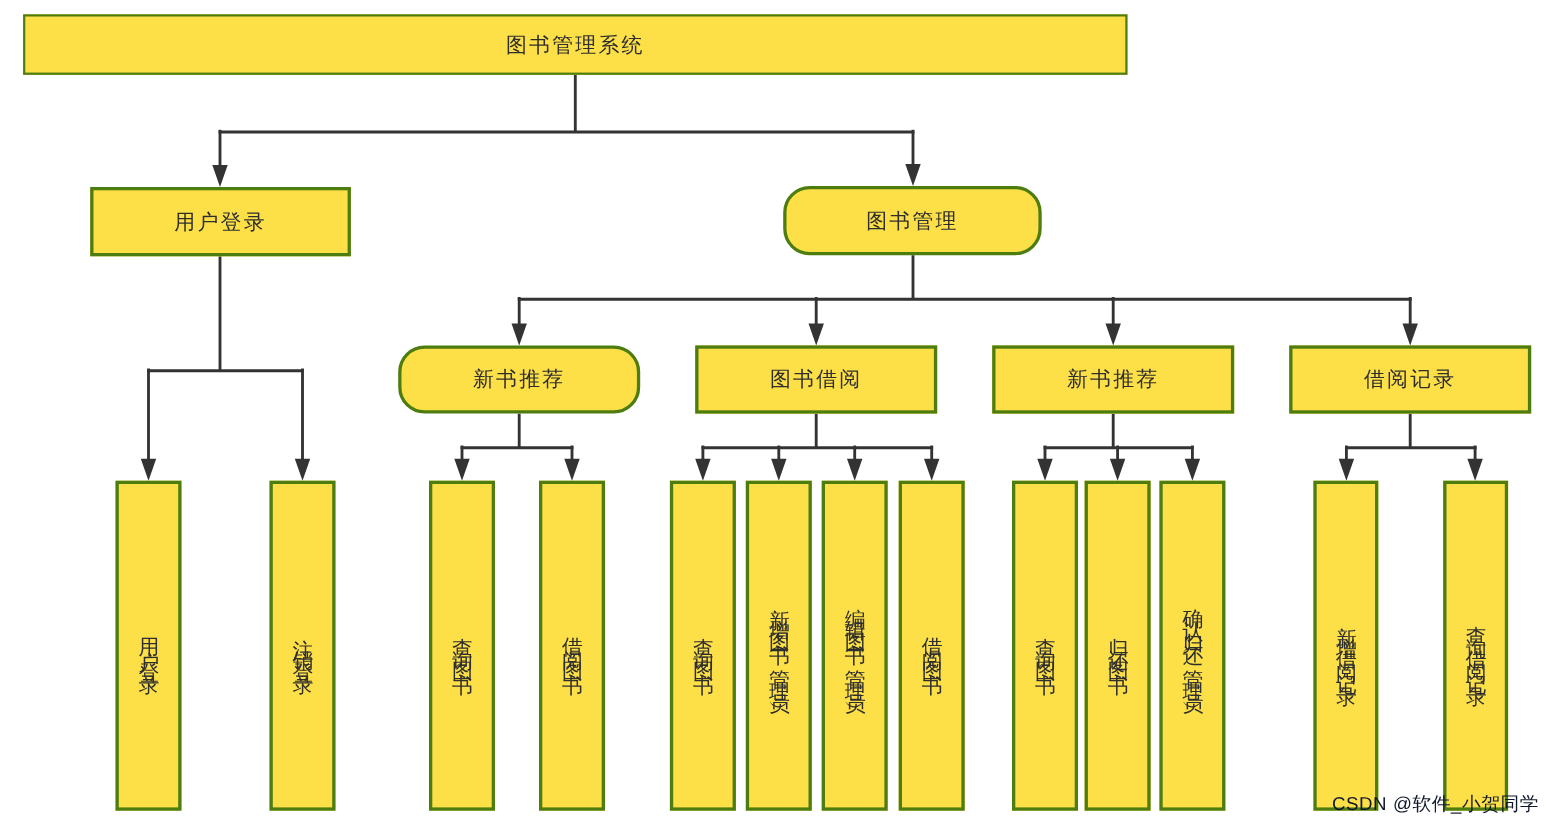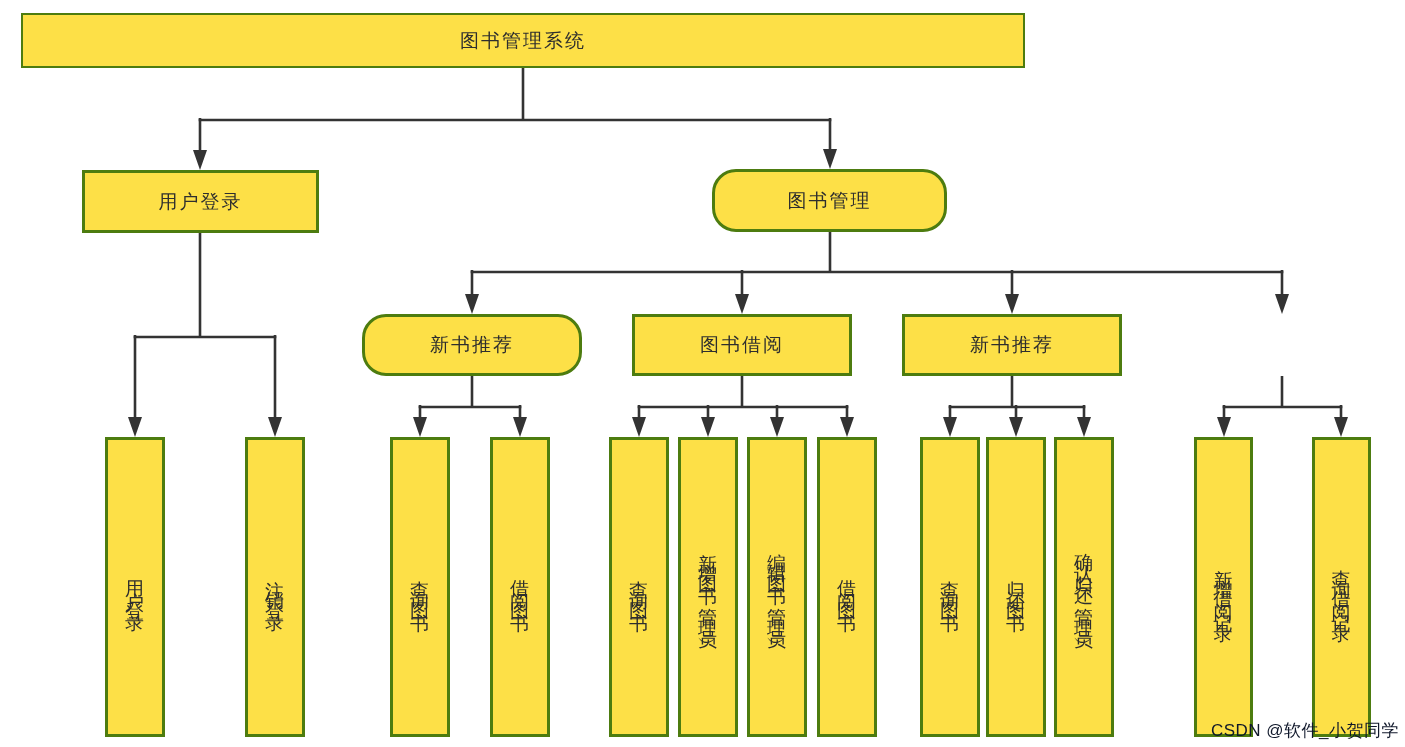--- a/index.html
+++ b/index.html
@@ -130,20 +130,21 @@
   </svg>
 
   <div class="node root" style="left:21px; top:13px; width:1004px; height:55px;">图书管理系统</div>
 
   <div class="node" style="left:82px; top:170px; width:237px; height:63px;">用户登录</div>
   <div class="node" style="left:712px; top:169px; width:235px; height:63px;border-radius:24px;">图书管理</div>
 
   <div class="node" style="left:362px; top:314px; width:220px; height:62px;border-radius:24px;">新书推荐</div>
   <div class="node" style="left:632px; top:314px; width:220px; height:62px;">图书借阅</div>
   <div class="node" style="left:902px; top:314px; width:220px; height:62px;">新书推荐</div>
+  <div class="node" style="left:1172px; top:314px; width:220px; height:62px;">借阅记录</div>
 
   <div class="node leaf" style="left:105px;">用户登录</div>
   <div class="node leaf" style="left:245px;">注销登录</div>
 
   <div class="node leaf" style="left:390px;">查询图书</div>
   <div class="node leaf" style="left:490px;">借阅图书</div>
 
   <div class="node leaf" style="left:609px;">查询图书</div>
   <div class="node leaf" style="left:678px;">新增图书（管理员）</div>
   <div class="node leaf" style="left:747px;">编辑图书（管理员）</div>

